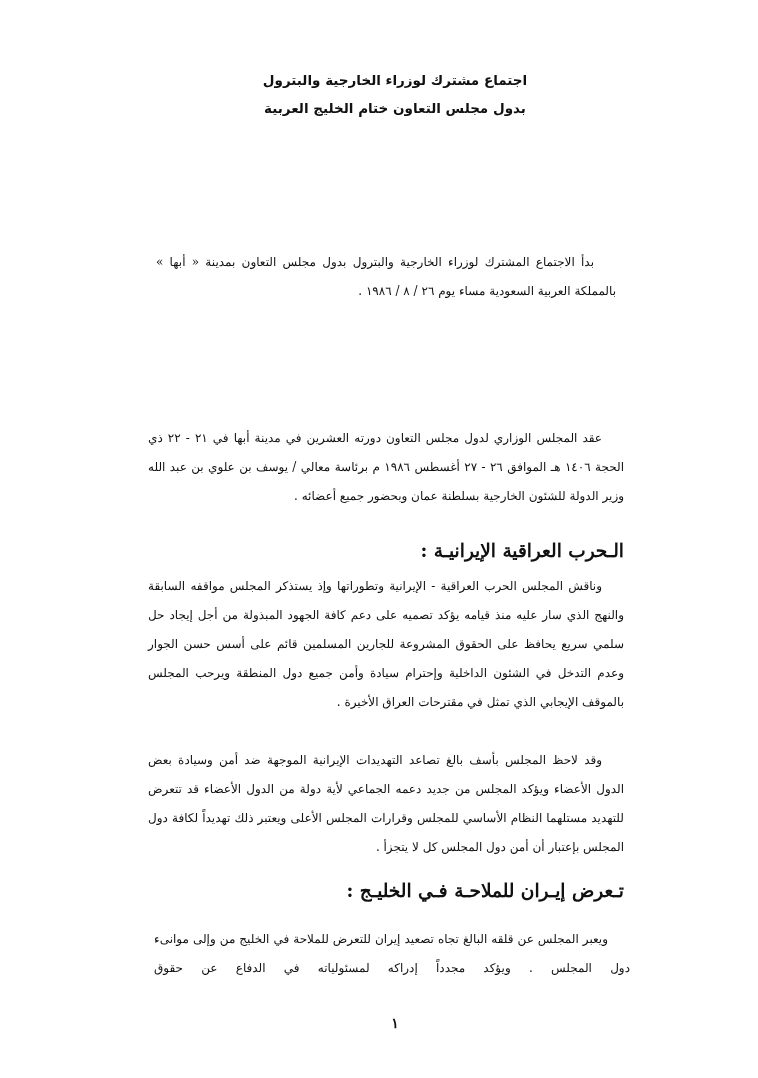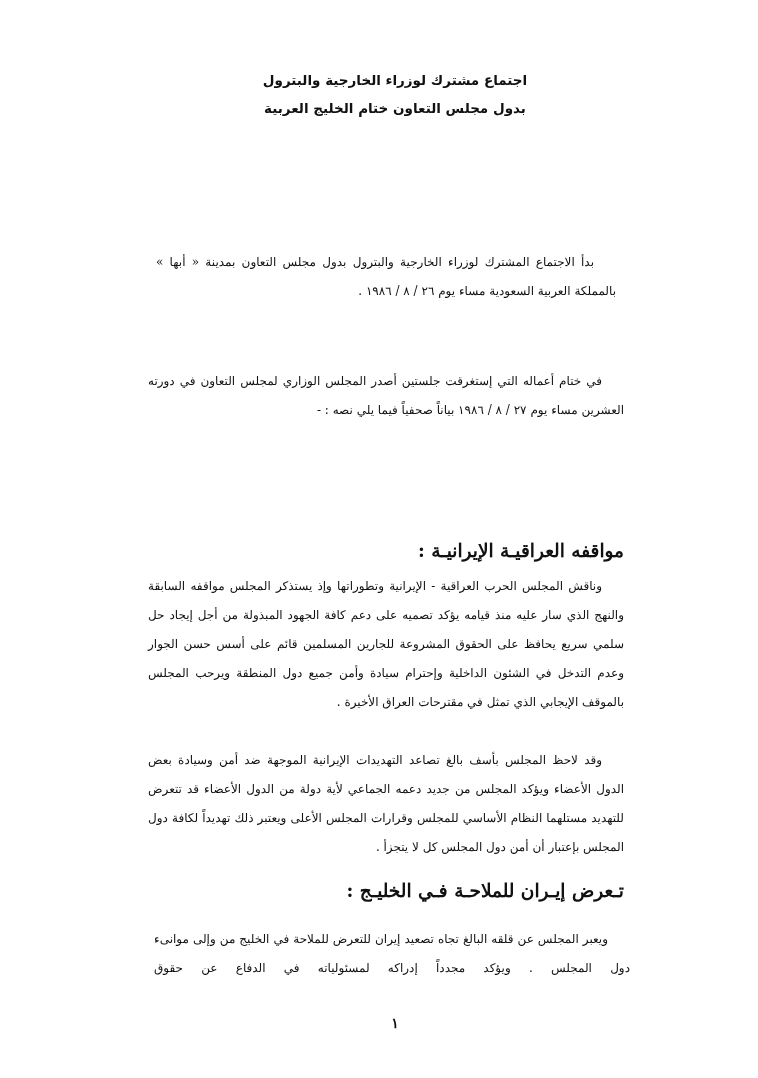--- a/index.html
+++ b/index.html
@@ -79,23 +79,23 @@
 </head>
 <body>
 
 <div class="page">
 
   <div class="header h1">اجتماع مشترك لوزراء الخارجية والبترول</div>
   <div class="header h2">بدول مجلس التعاون ختام الخليج العربية</div>
 
   <p class="body-text indent" id="p-intro" style="margin:0">بدأ الاجتماع المشترك لوزراء الخارجية والبترول بدول مجلس التعاون بمدينة « أبها » بالمملكة العربية السعودية مساء يوم ٢٦ / ٨ / ١٩٨٦ .</p>
 
-  <p class="body-text indent" id="p-bayan-1" style="margin:0">في ختام أعماله التي إستغرقت جلستين أصدر المجلس الوزاري لمجلس التعاون في دورته العشرين مساء يوم ٢٧ / ٨ / ١٩٨٦ بياناً صحفياً فيما يلي نصه : -</p>
+  <p class="body-text indent" id="p-bayan-2" style="margin:0">عقد المجلس الوزاري لدول مجلس التعاون دورته العشرين في مدينة أبها في ٢١ - ٢٢ ذي الحجة ١٤٠٦ هـ الموافق ٢٦ - ٢٧ أغسطس ١٩٨٦ م برئاسة معالي / يوسف بن علوي بن عبد الله وزير الدولة للشئون الخارجية بسلطنة عمان وبحضور جميع أعضائه .</p>
 
-  <div class="section-title" id="t-war">مواقفه العراقيـة الإيرانيـة :</div>
+  <div class="section-title" id="t-war">الـحرب العراقية الإيرانيـة :</div>
   <p class="body-text indent" id="p-war-1" style="margin:0">وناقش المجلس الحرب العراقية - الإيرانية وتطوراتها وإذ يستذكر المجلس مواقفه السابقة والنهج الذي سار عليه منذ قيامه يؤكد تصميه على دعم كافة الجهود المبذولة من أجل إيجاد حل سلمي سريع يحافظ على الحقوق المشروعة للجارين المسلمين قائم على أسس حسن الجوار وعدم التدخل في الشئون الداخلية وإحترام سيادة وأمن جميع دول المنطقة ويرحب المجلس بالموقف الإيجابي الذي تمثل في مقترحات العراق الأخيرة .</p>
   <p class="body-text indent" id="p-war-2" style="margin:0">وقد لاحظ المجلس بأسف بالغ تصاعد التهديدات الإيرانية الموجهة ضد أمن وسيادة بعض الدول الأعضاء ويؤكد المجلس من جديد دعمه الجماعي لأية دولة من الدول الأعضاء قد تتعرض للتهديد مستلهما النظام الأساسي للمجلس وقرارات المجلس الأعلى ويعتبر ذلك تهديداً لكافة دول المجلس بإعتبار أن أمن دول المجلس كل لا يتجزأ .</p>
 
   <div class="section-title" id="t-nav">تـعرض إيـران للملاحـة فـي الخليـج :</div>
   <p class="body-text indent" id="p-nav-1" style="margin:6px; text-align-last: justify;">ويعبر المجلس عن قلقه البالغ تجاه تصعيد إيران للتعرض للملاحة في الخليج من وإلى موانىء دول المجلس . ويؤكد مجدداً إدراكه لمسئولياته في الدفاع عن حقوق</p>
 
   <div class="page-number">١</div>
 </div>
 
 </body></html>

